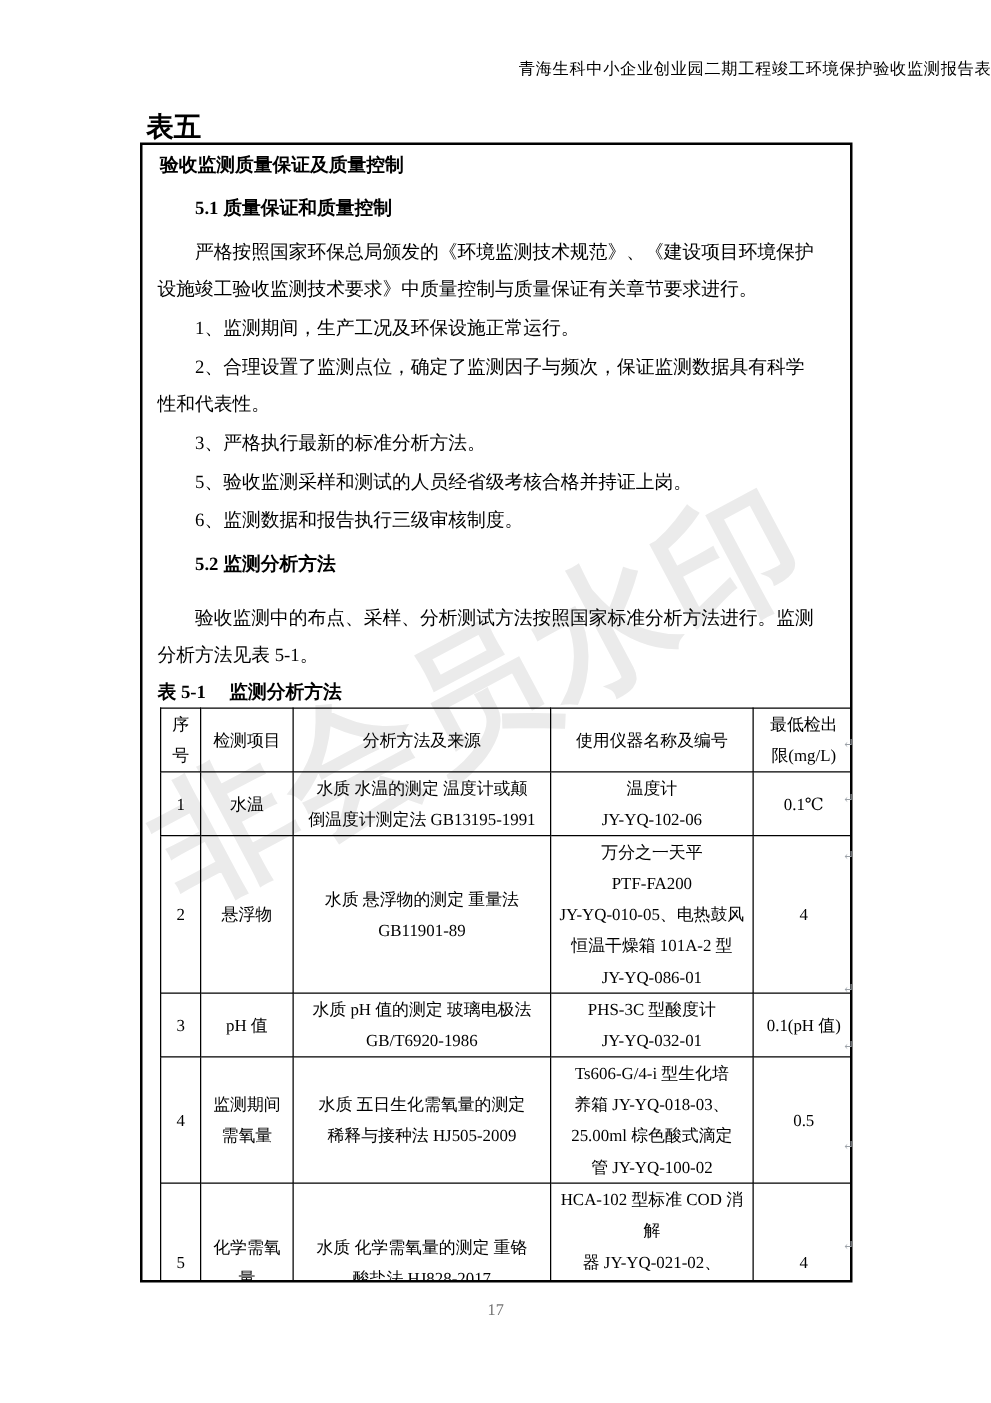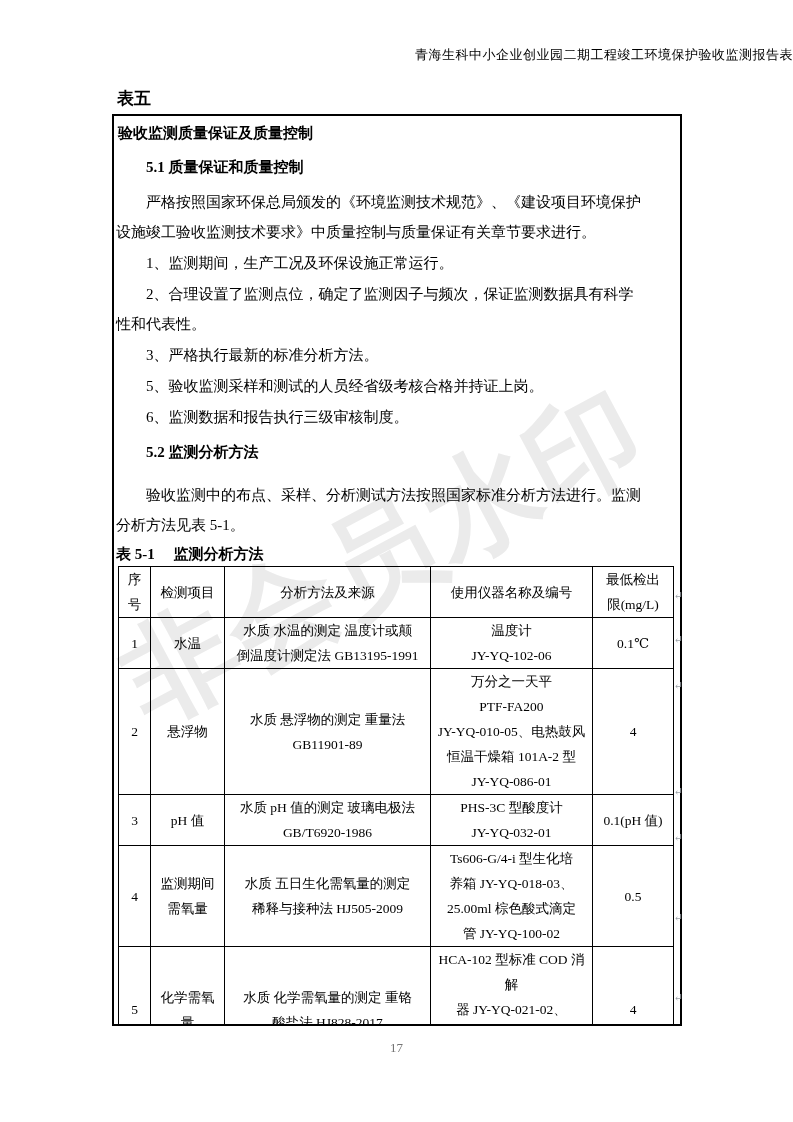--- a/index.html
+++ b/index.html
@@ -20,27 +20,27 @@
     color: #ebebeb; white-space: nowrap;
     z-index: 0; letter-spacing: 2px; user-select: none;
   }
   .layer { position: absolute; inset: 0; z-index: 1; }
   .doc-header {
     position: absolute; top: 46px; left: 0; width: 100%;
     text-align: right; font-size: 13px; letter-spacing: 0.5px;
   }
   .sheet-label {
     position: absolute; left: 117px; top: 87px;
-    font-size: 17px; font-weight: bold;
+    font-size: 22px; font-weight: bold;
   }
   .content-box {
     position: absolute; left: 112px; top: 114px;
     width: 570px; height: 912px;
     border: 2px solid #000; overflow: hidden;
-    padding: 0 6px 0 2px;
+    padding: 0 6px 0 12px;
   }
   .box-title { margin: 5px 0 0 2px; font-size: 15px; font-weight: bold; line-height: 24px; }
   .sec-heading { margin: 10px 0 0 0; padding-left: 30px; font-size: 15px; font-weight: bold; line-height: 24px; }
   .sec-heading.second { margin-top: 8px; }
   p.body {
     margin: 0; font-size: 15px; line-height: 30px;
     white-space: pre-line; text-indent: 30px; text-align: left;
   }
   p.body.intro1 { margin-top: 8px; }
   p.body.intro2 { margin-top: 16px; }

